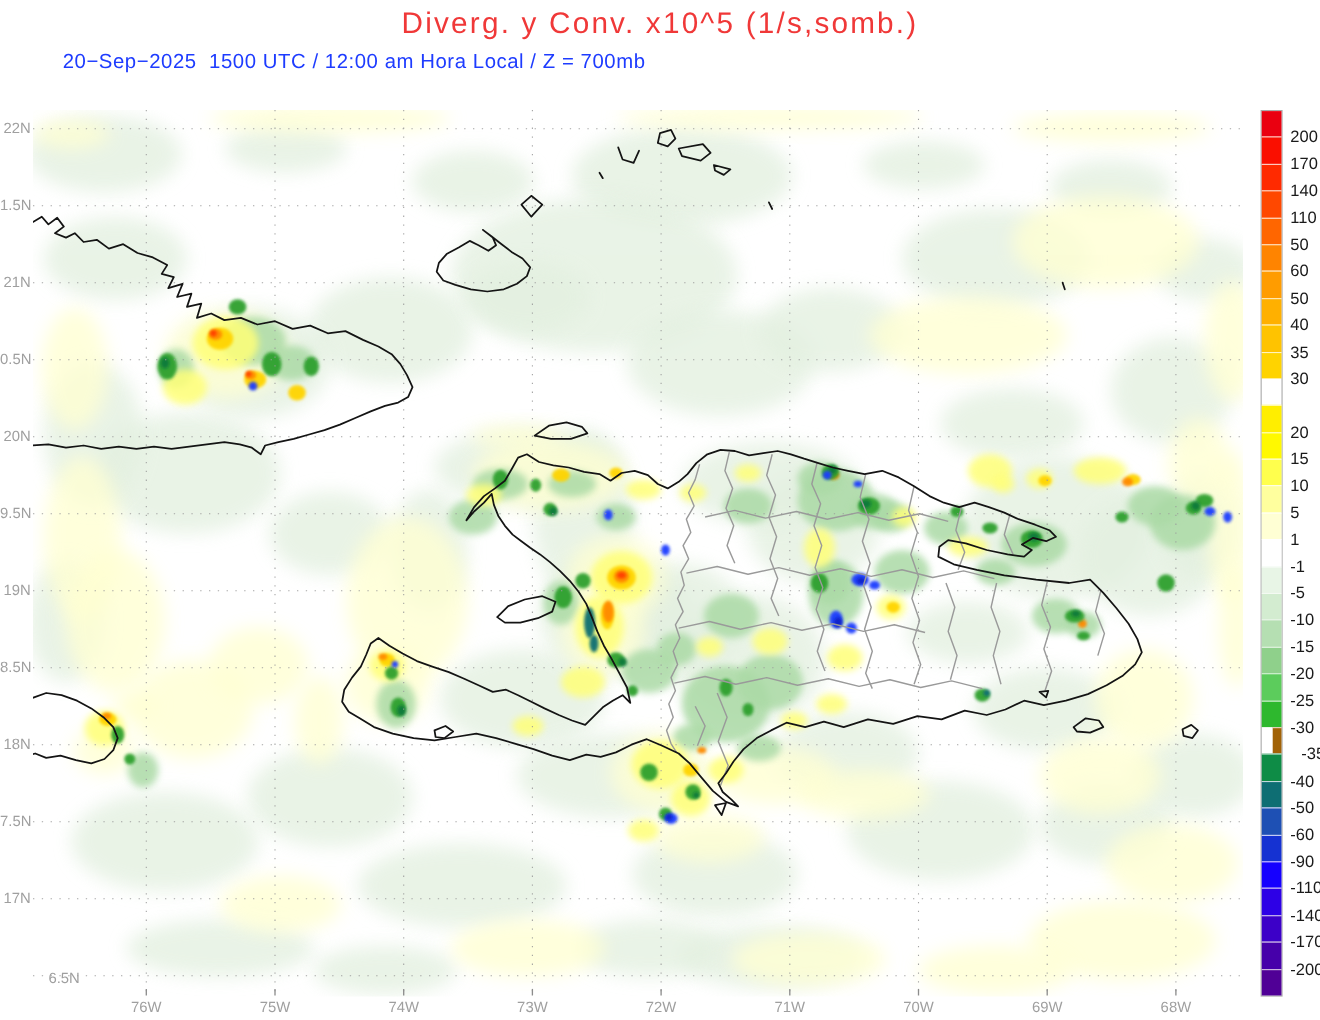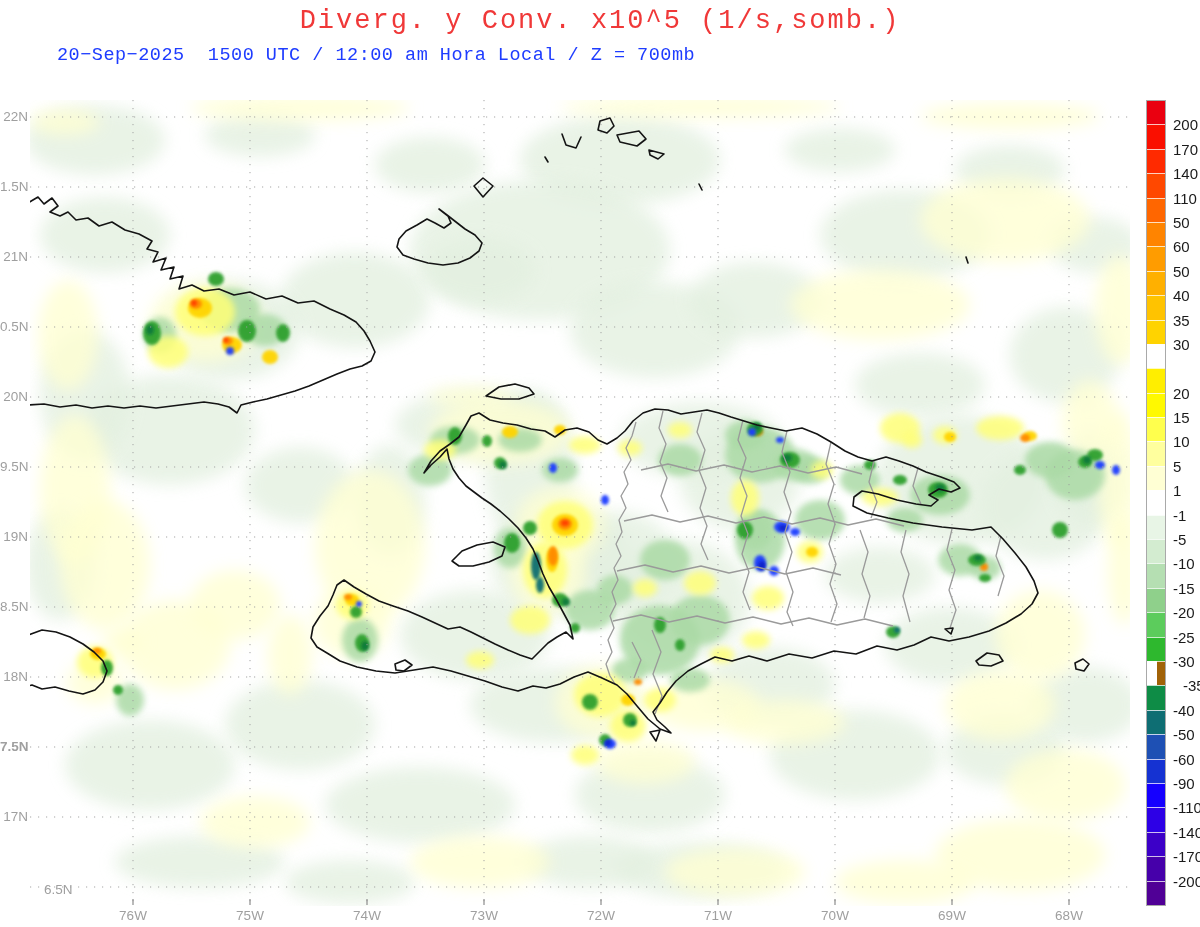--- a/index.html
+++ b/index.html
@@ -1,18 +1,18 @@
 <!DOCTYPE html>
 <html><head>
 <meta charset="utf-8">
 <style>
   html,body{margin:0;padding:0;background:#fff;}
   .stage{position:relative;width:1200px;height:927px;background:#fff;overflow:hidden;
          font-family:"Liberation Sans",sans-serif;}
-  .hdr{position:absolute;white-space:pre;font-family:Liberation Mono, monospace;}
+  .hdr{position:absolute;white-space:pre;font-family:Liberation Sans, sans-serif;}
   #title{top:6px;left:0;width:1200px;text-align:center;font-size:27px;letter-spacing:2px;color:#f03838;}
   #sub1{top:45px;left:57px;font-size:18.5px;letter-spacing:.5px;color:#1e3cff;}
   #sub2{top:68px;left:0;width:1200px;text-align:center;font-size:15.5px;letter-spacing:.2px;color:#0aa0ff;}
   #mapsvg{position:absolute;left:0;top:0;}
   .latlab{position:absolute;left:0;width:28px;text-align:right;font-size:13.5px;color:#9f9f9f;}
   .lonlab{position:absolute;width:44px;text-align:center;font-size:13.5px;color:#9f9f9f;top:908px;}
   #colorbar{position:absolute;left:1146px;top:100px;width:20px;height:806px;
             border:1px solid #a9a9a9;display:flex;flex-direction:column;box-sizing:border-box;}
   .cbcell{flex:1;position:relative;}
   .cbcell + .cbcell{border-top:1px solid rgba(255,255,255,.75);}
@@ -372,21 +372,21 @@
   <div id="lat-labels">
       <div class="latlab" style="top: 109px;">22N</div>
       <div class="latlab" style="top: 179px;">1.5N</div>
       <div class="latlab" style="top: 249px;">21N</div>
       <div class="latlab" style="top: 319px;">0.5N</div>
       <div class="latlab" style="top: 389px;">20N</div>
       <div class="latlab" style="top: 459px;">9.5N</div>
       <div class="latlab" style="top: 529px;">19N</div>
       <div class="latlab" style="top: 599px;">8.5N</div>
       <div class="latlab" style="top: 669px;">18N</div>
-      <div class="latlab" style="top: 739px; font-weight: bold;">7.5N</div>
+      <div class="latlab" style="top: 739px;">7.5N</div>
       <div class="latlab" style="top: 809px;">17N</div>
       <div class="latlab" style="top: 882px; padding-left: 44px;">6.5N</div>
     </div>
   <div id="lon-labels">
       <div class="lonlab" style="left: 111px;">76W</div>
       <div class="lonlab" style="left: 228px;">75W</div>
       <div class="lonlab" style="left: 345px;">74W</div>
       <div class="lonlab" style="left: 462px;">73W</div>
       <div class="lonlab" style="left: 579px;">72W</div>
       <div class="lonlab" style="left: 696px;">71W</div>

